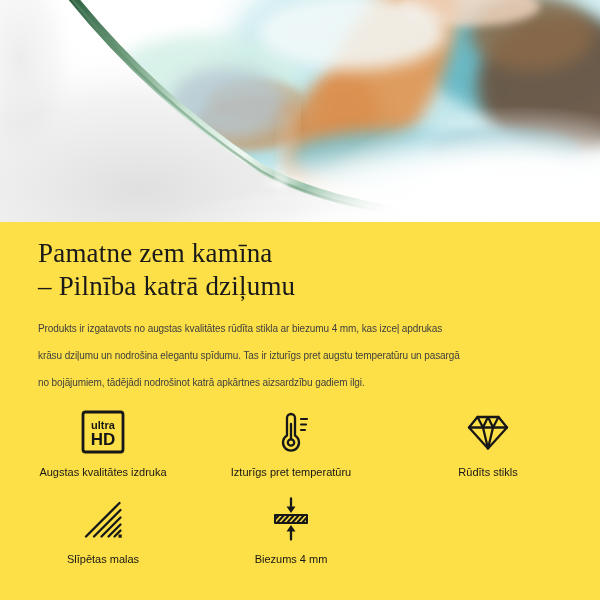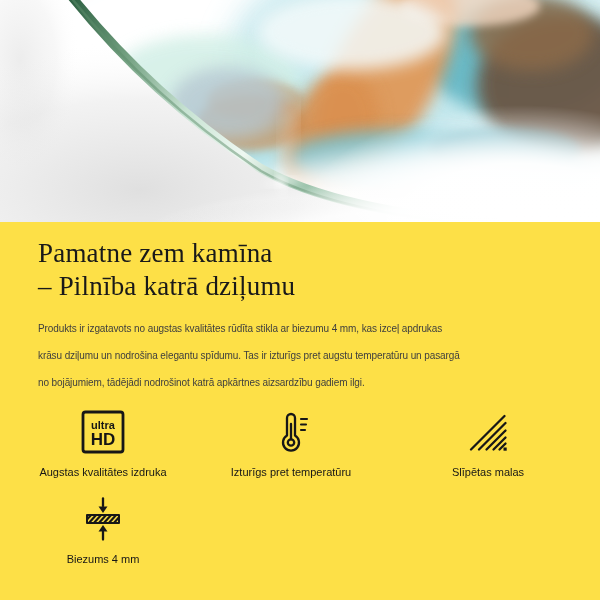--- a/index.html
+++ b/index.html
@@ -163,20 +163,31 @@
             <circle cx="24" cy="34.5" r="3.2"></circle>
             <line x1="34" y1="11" x2="40" y2="11" stroke-width="2.1"></line>
             <line x1="34" y1="16.5" x2="39" y2="16.5" stroke-width="2.1"></line>
             <line x1="34" y1="22" x2="38" y2="22" stroke-width="2.1"></line>
           </svg>
         </div>
         <div class="feature-label">Izturīgs pret temperatūru</div>
       </div>
 
 
+      <div class="feature">
+        <div class="feature-icon">
+          <svg class="ic" width="48" height="48" viewBox="0 0 48 48" stroke-width="2.1">
+            <path d="M13.5,9 H34.5 L43,19.5 L24,40.5 L5,19.5 Z"></path>
+            <path d="M5,19.5 H43"></path>
+            <path d="M13.5,9 L19,19.5 L24,9 L29,19.5 L34.5,9"></path>
+            <path d="M19,19.5 L24,40.5 L29,19.5"></path>
+          </svg>
+        </div>
+        <div class="feature-label">Rūdīts stikls</div>
+      </div>
 
       <div class="feature">
         <div class="feature-icon">
           <svg class="ic" width="48" height="48" viewBox="0 0 48 48" stroke-linecap="butt" stroke-width="3.4">
             <line x1="7" y1="41.5" x2="40.5" y2="8"></line>
             <line x1="15" y1="41.5" x2="41.5" y2="15"></line>
             <line x1="22.5" y1="41.5" x2="41.5" y2="22.5"></line>
             <line x1="29.5" y1="41.5" x2="41.5" y2="29.5"></line>
             <line x1="35.5" y1="41.5" x2="41.5" y2="35.5"></line>
             <rect class="fillDark" x="39.5" y="39.5" width="3.2" height="3.2"></rect>

